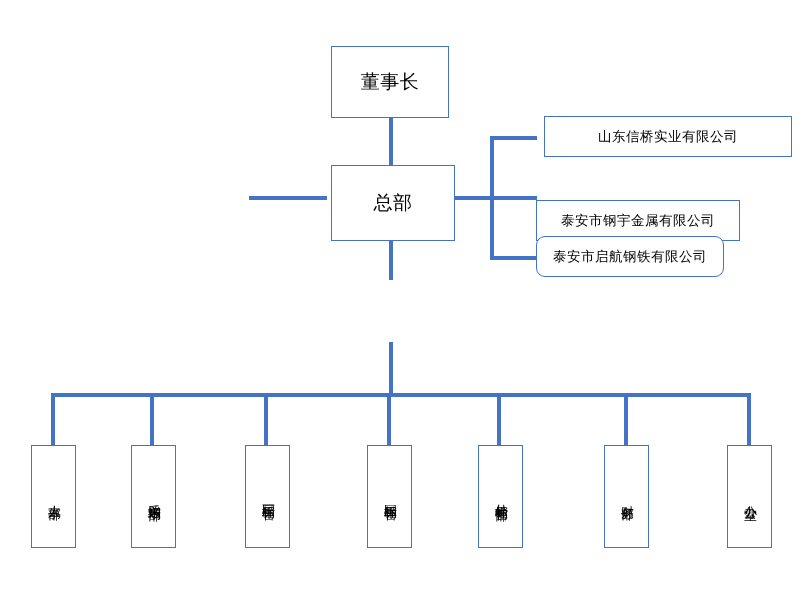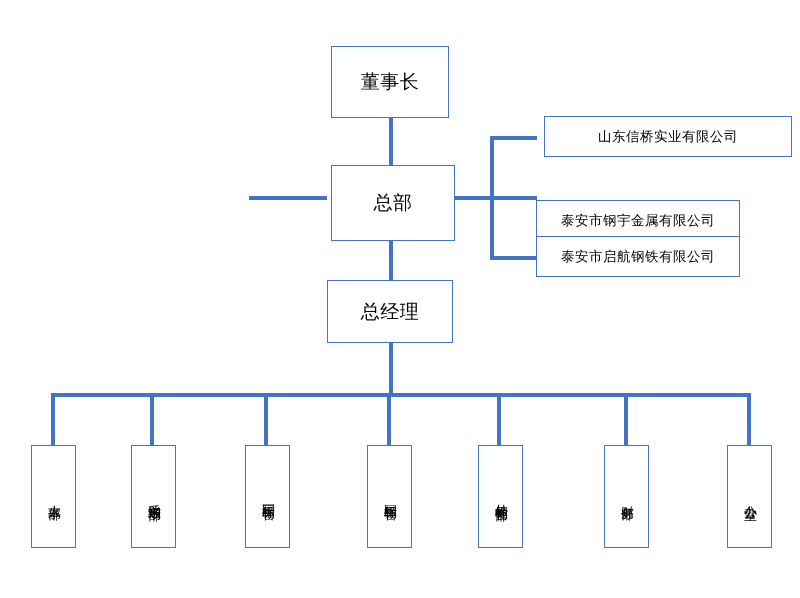--- a/index.html
+++ b/index.html
@@ -99,33 +99,30 @@
 
   <div class="node horizontal" style="left:331px; top:46px; width:118px; height:72px;">
     <span class="label">董事长</span>
   </div>
 
 
   <div class="node horizontal" style="left:331px; top:165px; width:124px; height:76px;">
     <span class="label">总部</span>
   </div>
 
-  <div class="node horizontal" style="left:327px; top:280px; width:126px; height:63px;">
-    <span class="label">总经理</span>
-  </div>
 
   <div class="node sub" style="left:536px; top:116px; width:248px; height:41px;margin-left:8px;">
     <span class="label">山东信桥实业有限公司</span>
   </div>
 
   <div class="node sub" style="left:536px; top:176px; width:204px; height:41px;margin-top:24px;">
     <span class="label">泰安市钢宇金属有限公司</span>
   </div>
 
-  <div class="node sub" style="left:536px; top:236px; width:204px; height:41px;">
+  <div class="node sub" style="left:536px; top:236px; width:188px; height:41px;border-radius:9px;">
     <span class="label">泰安市启航钢铁有限公司</span>
   </div>
 
   <div class="node vertical" style="left:31px; top:445px; width:45px; height:103px;">
     <span class="label">人事部</span>
   </div>
 
   <div class="node vertical" style="left:131px; top:445px; width:45px; height:103px;">
     <span class="label">采购市场部</span>
   </div>

